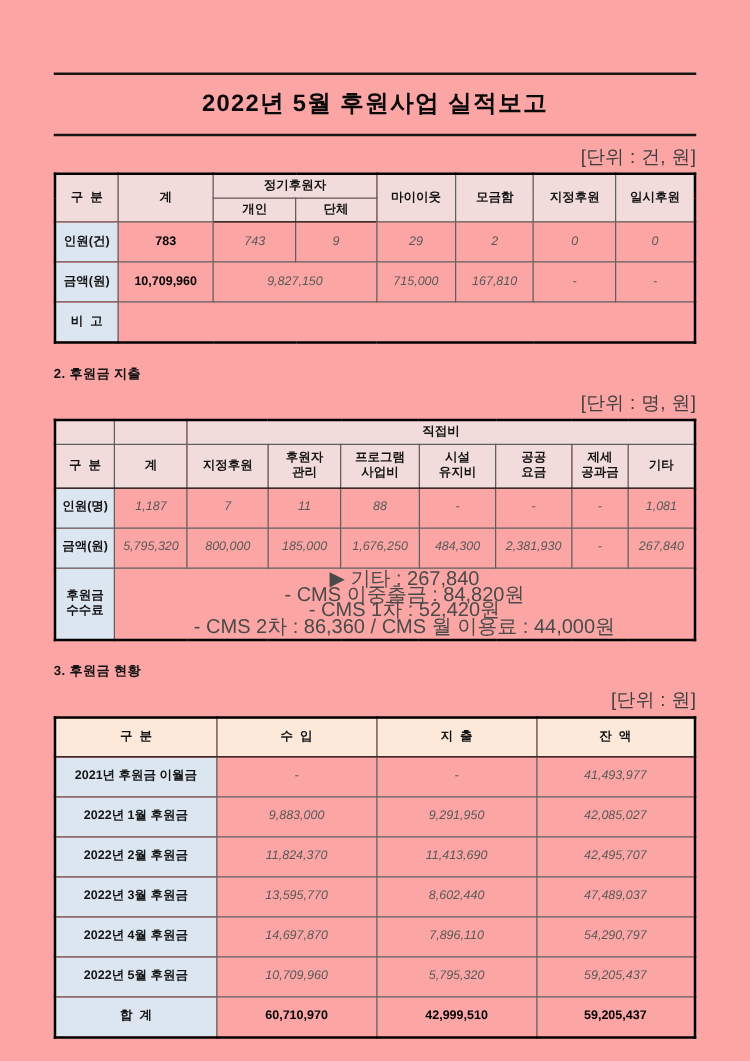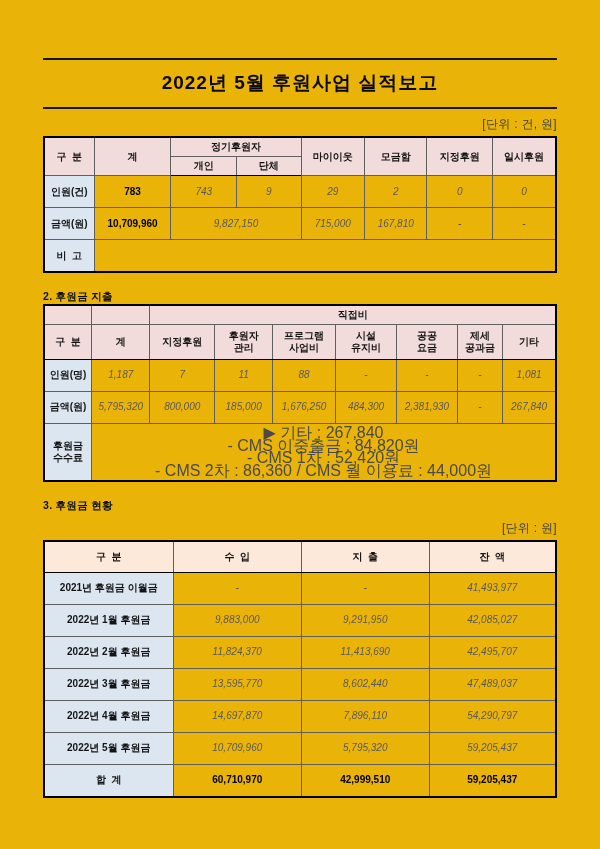--- a/index.html
+++ b/index.html
@@ -1,28 +1,28 @@
 <!DOCTYPE html>
 <html><head>
 <meta charset="utf-8">
 <style>
   html,body{margin:0;padding:0;}
   body{
     width:600px;height:849px;background:#ffffff;
     font-family:"Liberation Sans","DejaVu Sans",sans-serif;
     color:#000;
   }
-  .page{position:relative;width:600px;height:849px;overflow:hidden;background:#eab308;}
+  .page{position:relative;width:600px;height:849px;overflow:hidden;background:#fca5a5;}
   .content{padding:0 43px;}
   
   .title-block{margin-top:58px;border-top:2.5px solid #161616;border-bottom:2.5px solid #161616;}
   .doc-title{text-align:center;font-size:19px;font-weight:bold;letter-spacing:1px;padding:10px 0 11px 0;color:#0a0a0a;}
   
   .sec-heading{margin-top:17px;font-size:10.5px;font-weight:bold;color:#111;letter-spacing:.3px;}
-  .unit-note{margin-top:7px;margin-bottom:3px;text-align:right;font-size:12px;color:#3f3f3f;letter-spacing:.3px;}
+  .unit-note{margin-top:7px;margin-bottom:3px;text-align:right;font-size:15px;color:#3f3f3f;letter-spacing:.3px;}
   
   table.t{width:100%;border-collapse:collapse;table-layout:fixed;border:2px solid #000;}
   table.t th, table.t td{
     border:1px solid #5f5f5f;font-size:10px;text-align:center;vertical-align:middle;
     padding:3px 4px;line-height:1.22;overflow:hidden;
   }
   .hdr-pink th{background:#f2dcdb;font-weight:bold;color:#141414;}
   .hdr-cream th{background:#fde9d9;font-weight:bold;color:#141414;}
   .lbl{background:#dce6f1;font-weight:bold;color:#141414;}
   .val{color:#595959;font-weight:normal;font-style:italic;}
@@ -99,20 +99,21 @@
         <td class="val">-</td>
       </tr>
       <tr class="row-h">
         <td class="lbl pre">비  고</td>
         <td colspan="7" class="val note-cell"></td>
       </tr>
     </tbody>
       </table>
 
     <div class="sec-heading">2. 후원금 지출</div>
+    <div class="unit-note">[단위 : 명, 원]</div>
 
     <table class="t">
       <colgroup>
         <col style="width:9.3%">
           <col style="width:11.4%">
           <col style="width:12.6%">
           <col style="width:11.4%">
         <col style="width:12.2%">
           <col style="width:12.0%">
           <col style="width:11.8%">

